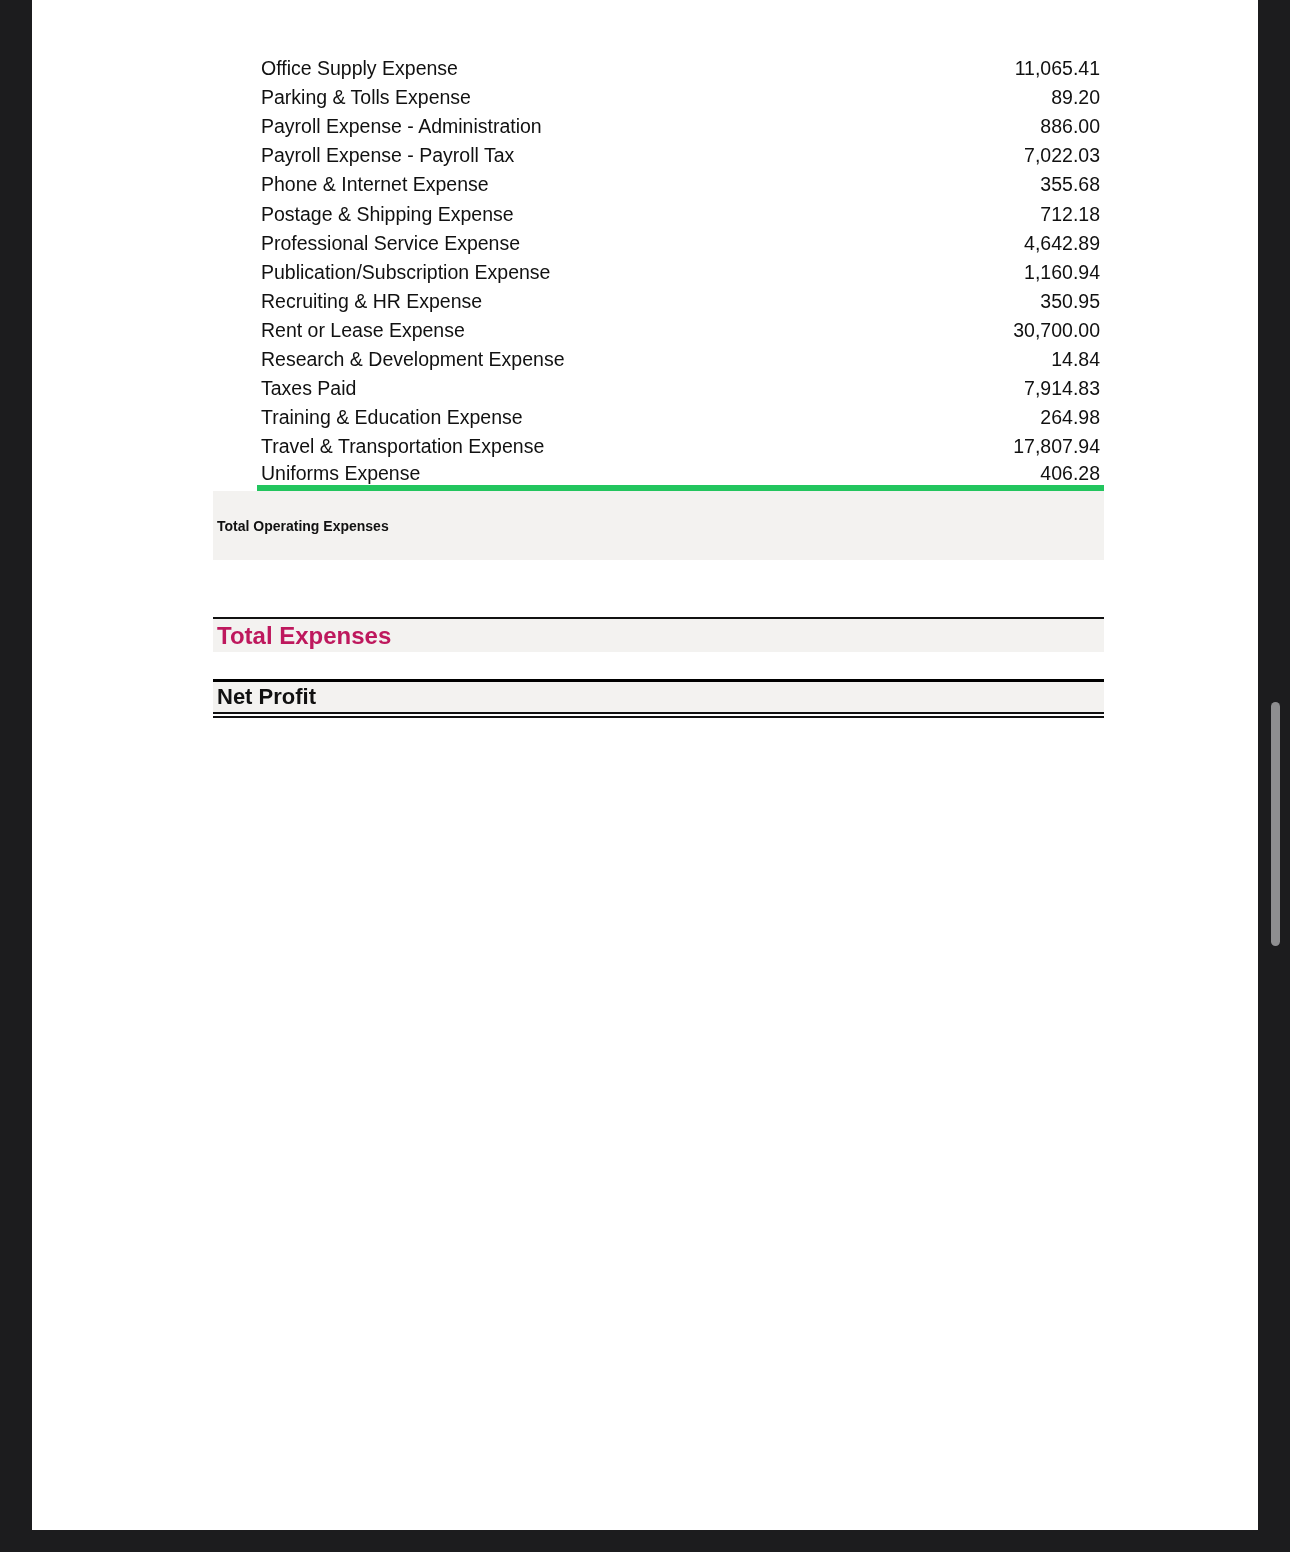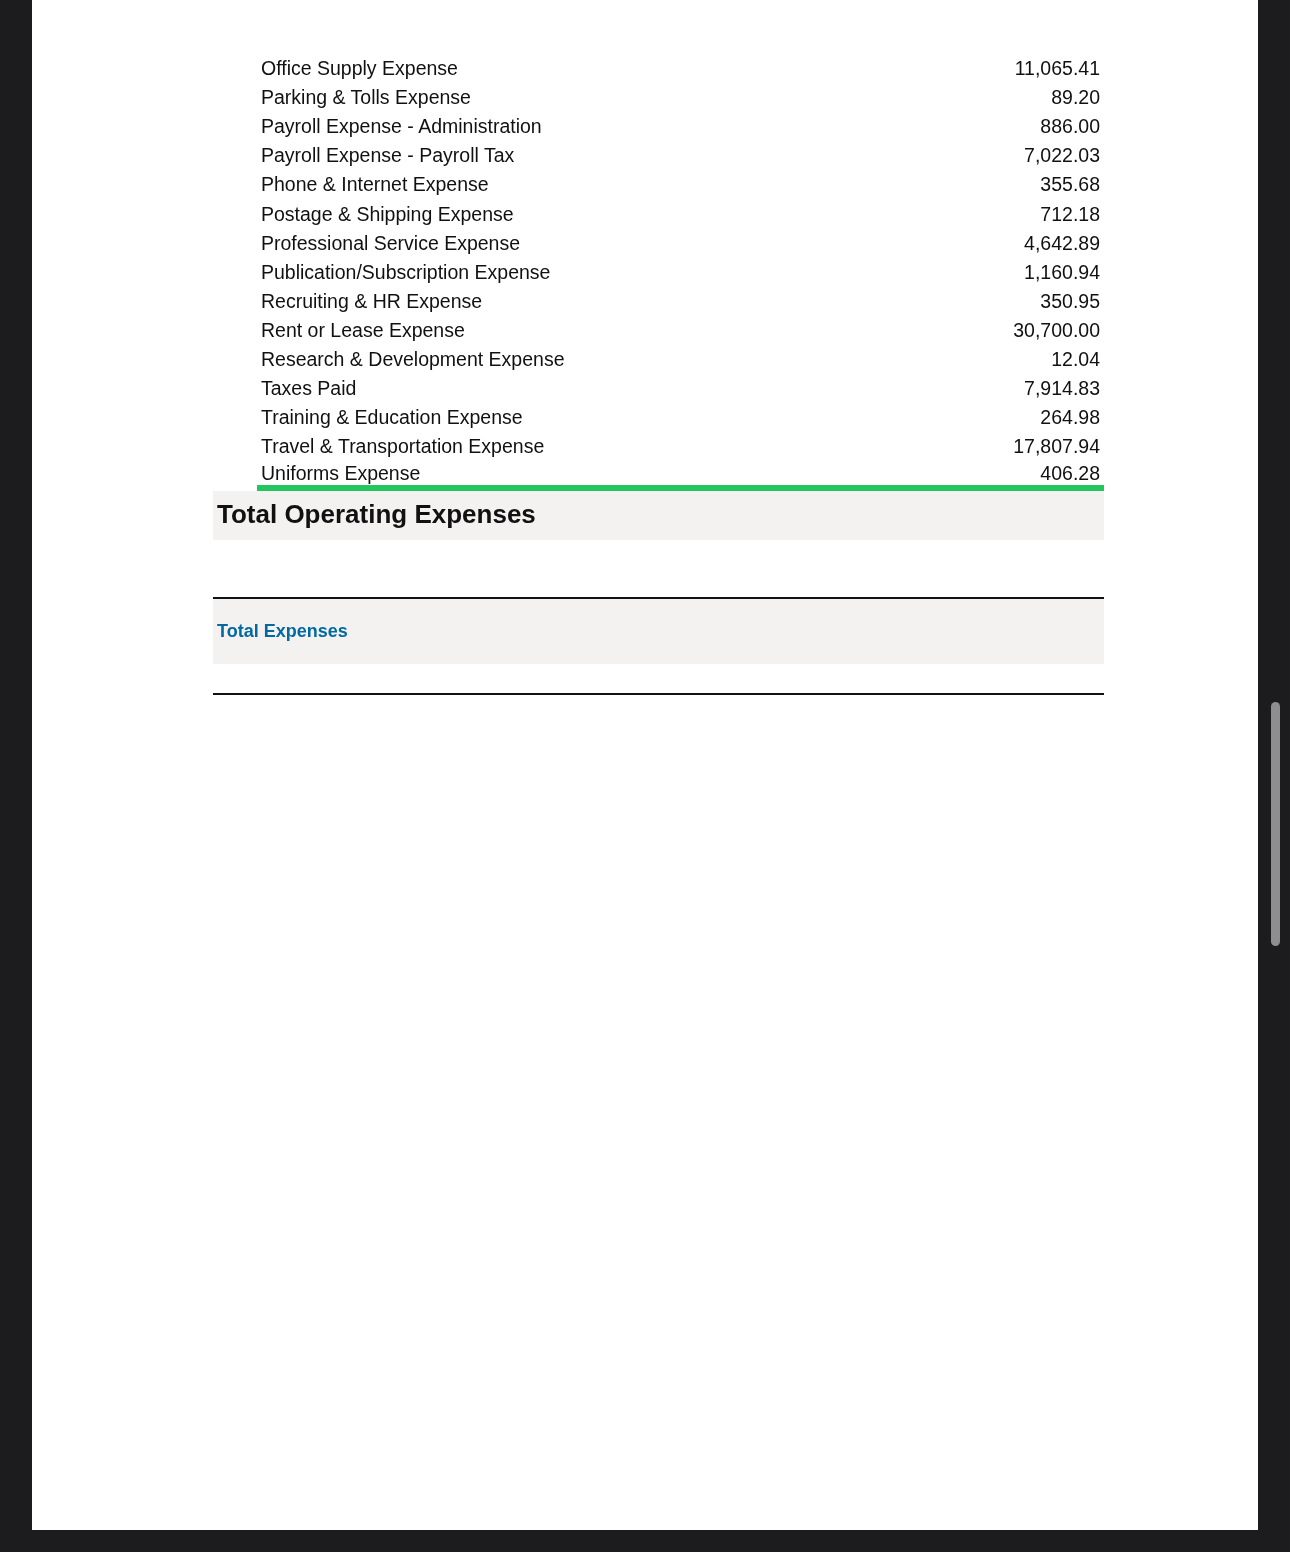--- a/index.html
+++ b/index.html
@@ -24,29 +24,29 @@
     padding: 0 4px;
     font-size: 19.5px; color: #111;
     box-sizing: border-box;
     margin-left: 44px;
   }
   .row .label { white-space: nowrap; }
   .row .value { text-align: right; }
   .row.last { border-bottom: 6px solid #22c55e; height: 30px; }
   .total-op {
     height: 33px; background: #f3f2f0;
-    display: flex; padding: 8px 4px;
-    font-weight: bold; font-size: 26px; color: #111;
+    display: flex; align-items: center; padding: 18px 4px;
+    font-weight: bold; font-size: 14px; color: #111;
   }
   .spacer1 { height: 57px; }
   .total-exp {
     border-top: 2px solid #111;
     height: 33px; background: #f3f2f0;
-    display: flex; align-items: center; padding: 16px 4px;
-    font-weight: bold; font-size: 18px; color: #0369a1;
+    display: flex; align-items: center; padding: 0 4px;
+    font-weight: bold; font-size: 24px; color: #be185d;
   }
   .spacer2 { height: 27px; }
   .net-profit {
     border-top: 3px solid #000;
     height: 30px; background: #f3f2f0;
     display: flex; align-items: center; padding: 0 4px;
     font-weight: bold; font-size: 22px; color: #111;
     border-bottom: 2px solid #111;
   }
   .net-profit-dbl { height: 2px; border-bottom: 2px solid #111; }
@@ -99,21 +99,21 @@
     <div class="row">
         <span class="label">Recruiting &amp; HR Expense</span>
         <span class="value">350.95</span>
       </div>
     <div class="row">
         <span class="label">Rent or Lease Expense</span>
         <span class="value">30,700.00</span>
       </div>
     <div class="row">
         <span class="label">Research &amp; Development Expense</span>
-        <span class="value">12.04</span>
+        <span class="value">14.84</span>
       </div>
     <div class="row">
         <span class="label">Taxes Paid</span>
         <span class="value">7,914.83</span>
       </div>
     <div class="row">
         <span class="label">Training &amp; Education Expense</span>
         <span class="value">264.98</span>
       </div>
     <div class="row">
@@ -130,18 +130,21 @@
     </div>
 
     <div class="spacer1"></div>
 
     <div class="total-exp">
       <span>Total Expenses</span>
     </div>
 
     <div class="spacer2"></div>
 
+    <div class="net-profit">
+      <span>Net Profit</span>
+    </div>
     <div class="net-profit-dbl"></div>
   </div>
 </div>
 
 <div class="scrollbar-track"></div>
 <div class="scrollbar-thumb"></div>
 
 </body></html>

